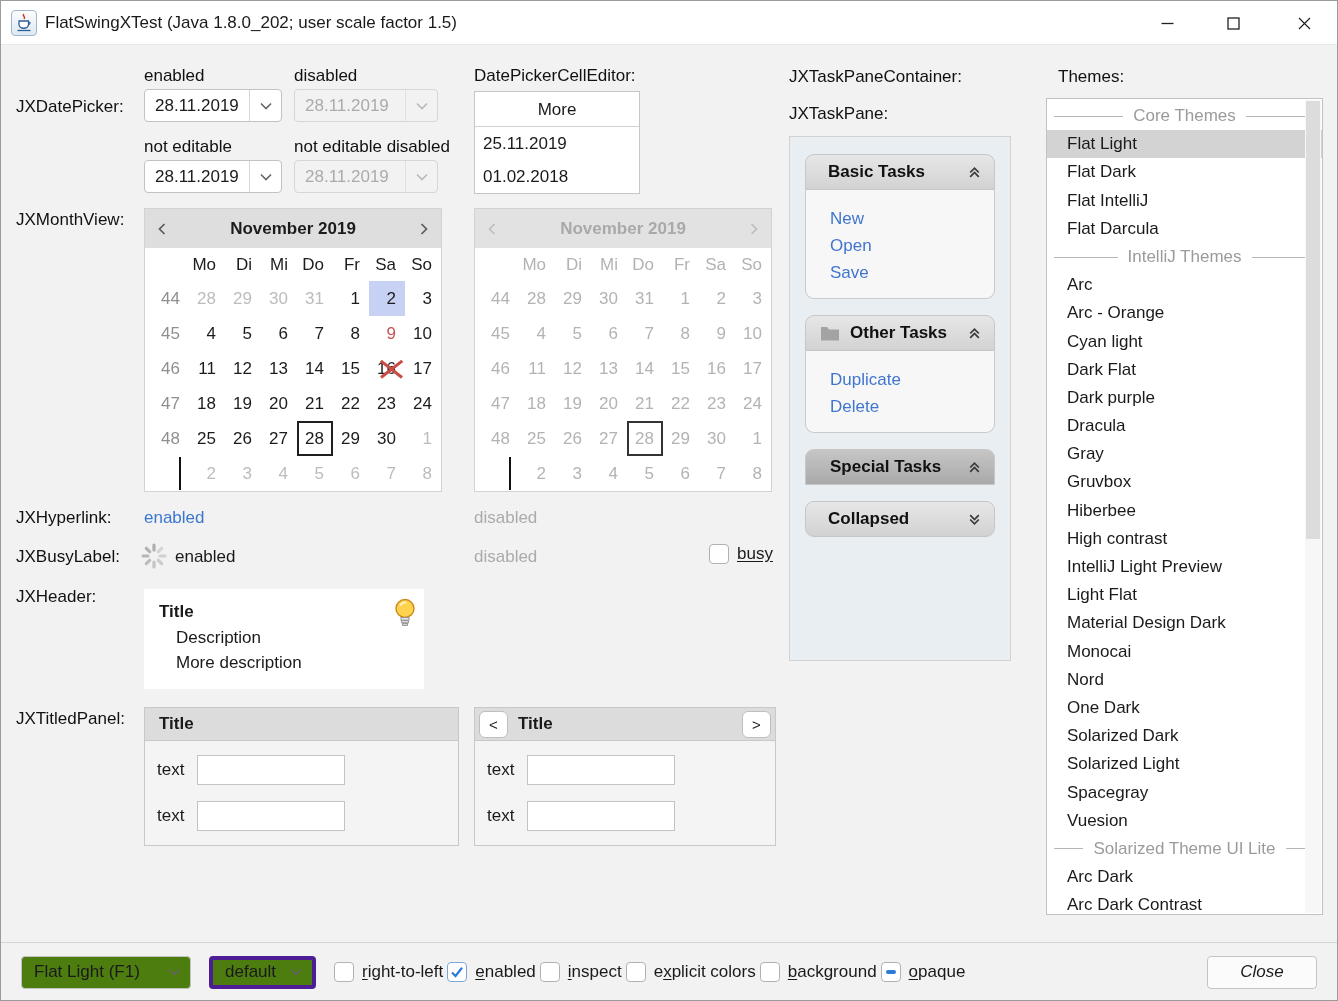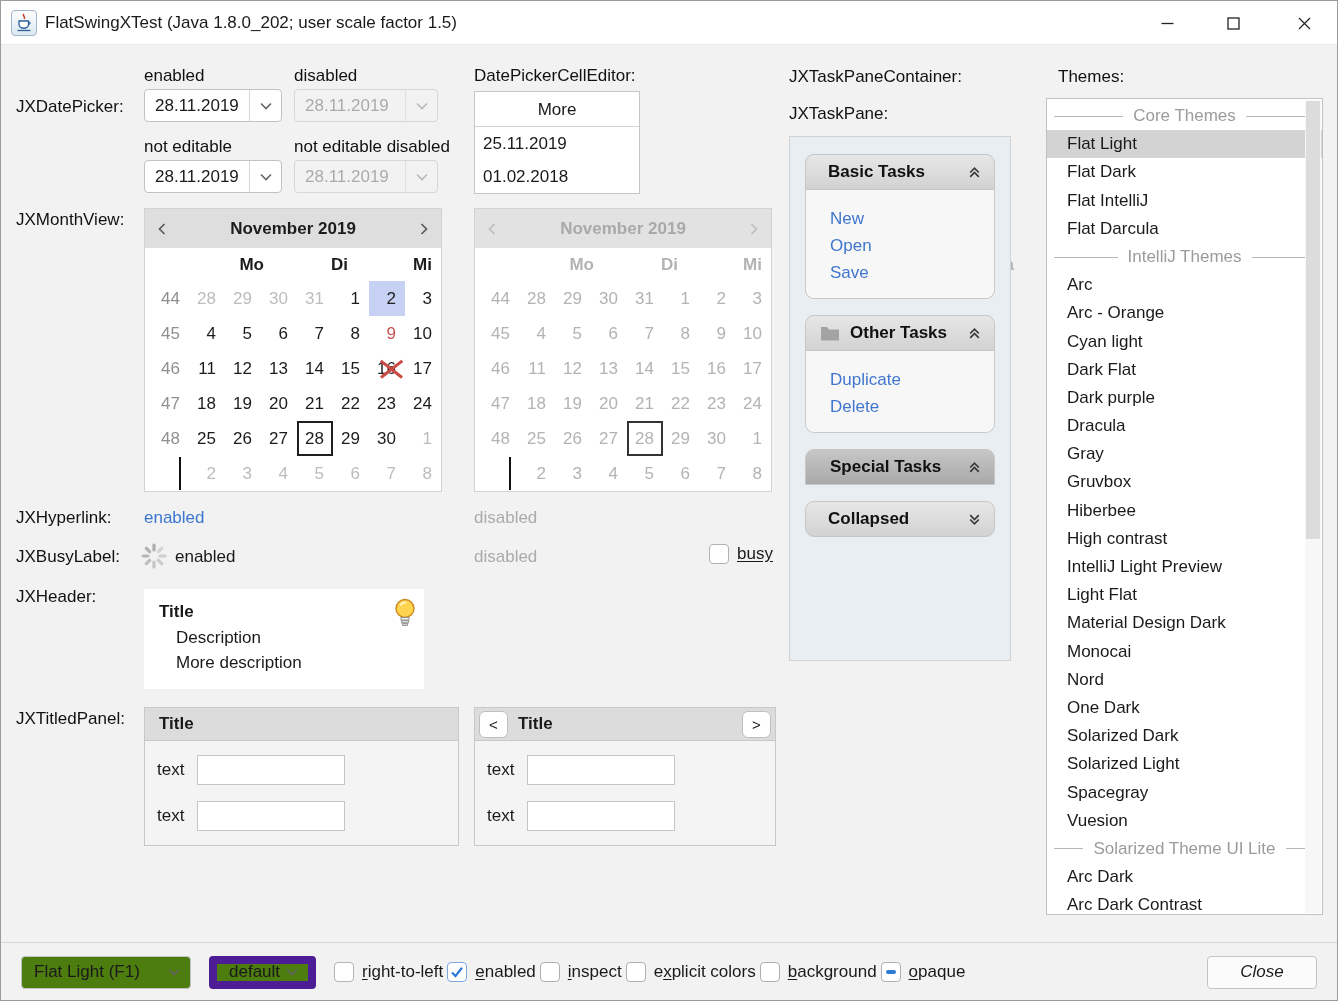--- a/index.html
+++ b/index.html
@@ -25,21 +25,21 @@
   .datepicker.disabled .dp-btn{color:#b9b9b9;border-left-color:#e0e0e0;}
   
   .celltable{position:absolute;left:473px;top:90px;width:166px;background:#fff;border:1px solid #c6c6c6;font-size:17px;}
   .celltable .th{height:35px;line-height:35px;text-align:center;border-bottom:1px solid #d2d2d2;color:#1a1a1a;}
   .celltable .td{height:33px;line-height:33px;padding-left:8px;}
   
   .monthview{position:absolute;top:207px;width:298px;height:284px;background:#fff;border:1px solid #d2d2d2;}
   .mv-header{height:39px;background:#dedede;display:flex;align-items:center;font-weight:bold;font-size:17px;color:#1c1c1c;}
   .mv-chev{width:36px;height:100%;display:flex;align-items:center;justify-content:center;color:#5a5a5a;}
   .mv-title{flex:1;text-align:center;}
-  .mv-dow{display:grid;grid-template-columns:44px repeat(7,36px);height:33px;line-height:33px;font-weight:bold;color:#5c5c5c;gap:48px;}
+  .mv-dow{display:grid;grid-template-columns:44px repeat(7,36px);height:33px;line-height:33px;font-weight:normal;color:#5c5c5c;}
   .mv-week{display:grid;grid-template-columns:44px repeat(7,36px);height:35px;line-height:35px;}
   .mc{text-align:right;padding-right:9px;font-size:17px;color:#1c1c1c;position:relative;}
   .mv-dow .mc{font-size:17px;}
   .wknum{color:#8f8f8f;}
   .d-muted{color:#bcbcbc;}
   .d-red{color:#c75450;}
   .d-selected{background:#c7d1f3;}
   .d-today{box-shadow:inset 0 0 0 2px #1f1f1f;}
   .d-crossed::before,.d-crossed::after{content:"";position:absolute;right:0;top:50%;width:27px;height:2.6px;background:#ca4a44;}
   .d-crossed::before{transform:translateY(-50%) rotate(38deg);}
@@ -104,21 +104,21 @@
   .theme-divider .divlabel{padding:0 10px;white-space:nowrap;}
   .themes-scroll{position:absolute;top:1px;right:1px;bottom:1px;width:16px;background:#f7f7f7;}
   .themes-thumb{position:absolute;top:1px;left:1px;width:14px;height:438px;background:#dcdcdc;}
   
   .bottom-bar{position:absolute;left:0;right:0;top:941px;height:59px;border-top:1px solid #d5d5d5;
               display:flex;align-items:center;padding:0 20px;background:#f2f2f2;}
   .combo{height:33px;background:#4d7c0f;border:1px solid #c4c4c4;border-radius:4px;display:flex;
          align-items:center;padding:0 10px 0 12px;font-size:17px;}
   .combo .cchev{margin-left:auto;color:#666;display:flex;}
   #combo-theme{width:170px;margin-right:18px;}
-  #combo-scale{width:107px;margin-right:18px;border:8px solid #4c1d95;}
+  #combo-scale{width:107px;margin-right:18px;border:4px solid #4c1d95;}
   .checks{display:flex;align-items:center;gap:4px;}
   .check{display:flex;align-items:center;}
   .cb-label{margin-left:8px;font-size:17px;white-space:nowrap;}
   .close-btn{margin-left:auto;width:110px;height:33px;background:#fbfbfb;border:1px solid #c4c4c4;
              border-radius:4px;font-size:17px;display:flex;align-items:center;justify-content:center;font-style:italic;}
 </style>
 </head>
 <body>
 
 <div class="window">

